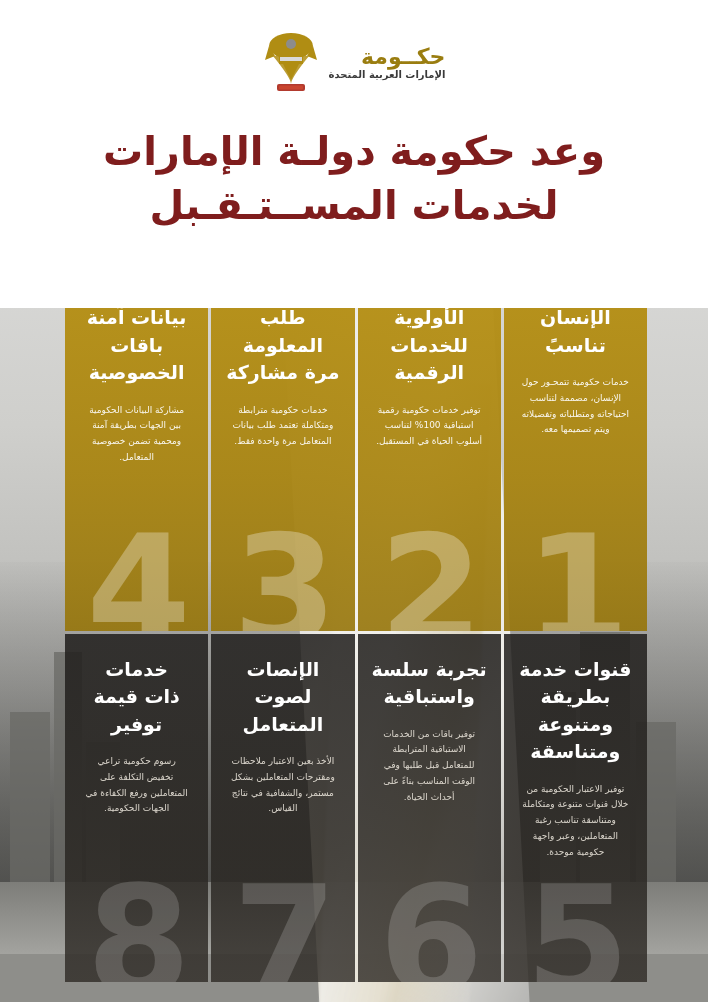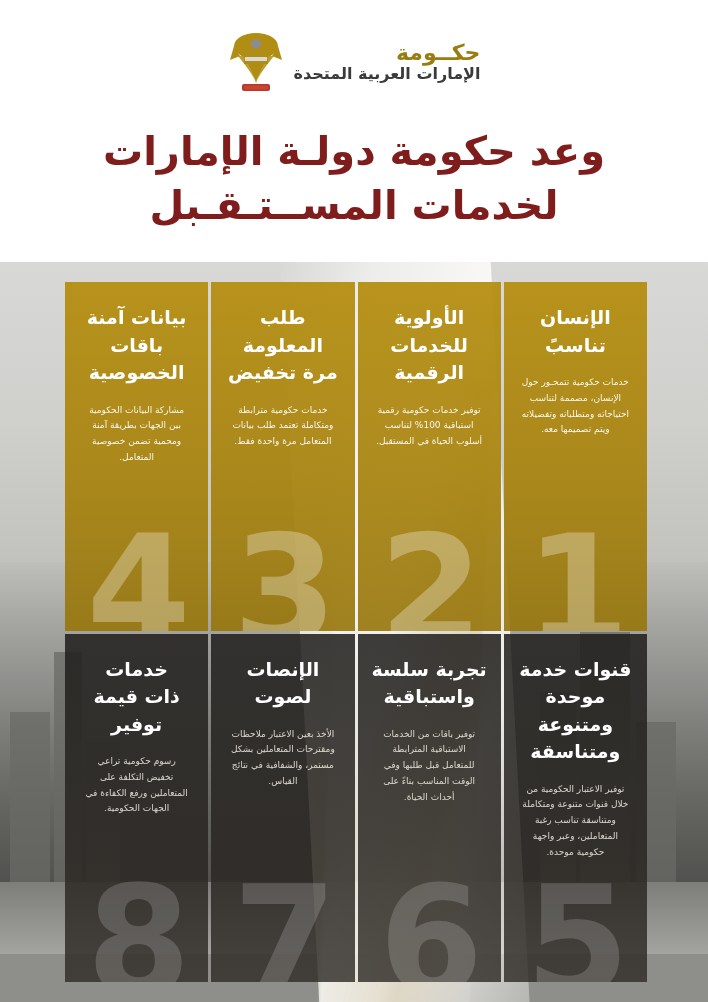--- a/index.html
+++ b/index.html
@@ -12,21 +12,21 @@
   .page {
     position: relative;
     width: 708px; height: 1002px;
     background: #ffffff;
   }
 
   
   .header {
     position: absolute;
     top: 0; left: 0; right: 0;
-    height: 262px;
+    height: 308px;
     background: #ffffff;
     z-index: 5;
   }
   .logo-row {
     display: flex;
     align-items: center;
     justify-content: center;
     gap: 10px;
     padding-top: 26px;
   }
@@ -39,21 +39,21 @@
     text-align: right;
     line-height: 1.15;
   }
   .logo-text .l1 {
     font-size: 22px;
     font-weight: bold;
     color: #9a7d10;
     letter-spacing: 1px;
   }
   .logo-text .l2 {
-    font-size: 16px;
+    font-size: 10px;
     font-weight: bold;
     color: #3a3a3a;
   }
   .title {
     text-align: center;
     margin-top: 26px;
     color: #7f1d1d;
     font-weight: bold;
     font-size: 40px;
     line-height: 1.35;
@@ -250,60 +250,61 @@
         <div>الرقمية</div>
       </div>
       <div class="card-desc">توفير خدمات حكومية رقمية استباقية 100% لتناسب أسلوب الحياة في المستقبل.</div>
       <div class="card-num">2</div>
     </div>
 
     <div class="card gold">
       <div class="card-title">
         <div>طلب</div>
         <div>المعلومة</div>
-        <div>مرة تخفيض</div>
+        <div>مرة مشاركة</div>
       </div>
       <div class="card-desc">خدمات حكومية مترابطة ومتكاملة تعتمد طلب بيانات المتعامل مرة واحدة فقط.</div>
       <div class="card-num">3</div>
     </div>
 
     <div class="card gold">
       <div class="card-title">
         <div>بيانات آمنة</div>
         <div>باقات</div>
         <div>الخصوصية</div>
       </div>
       <div class="card-desc">مشاركة البيانات الحكومية بين الجهات بطريقة آمنة ومحمية تضمن خصوصية المتعامل.</div>
       <div class="card-num">4</div>
     </div>
 
     <div class="card dark">
       <div class="card-title">
         <div>قنوات خدمة</div>
-        <div>موحدة</div>
+        <div>بطريقة</div>
         <div>ومتنوعة</div>
         <div>ومتناسقة</div>
       </div>
       <div class="card-desc">توفير الاعتبار الحكومية من خلال قنوات متنوعة ومتكاملة ومتناسقة تناسب رغبة المتعاملين، وعبر واجهة حكومية موحدة.</div>
       <div class="card-num">5</div>
     </div>
 
     <div class="card dark">
       <div class="card-title">
         <div>تجربة سلسة</div>
         <div>واستباقية</div>
       </div>
       <div class="card-desc">توفير باقات من الخدمات الاستباقية المترابطة للمتعامل قبل طلبها وفي الوقت المناسب بناءً على أحداث الحياة.</div>
       <div class="card-num">6</div>
     </div>
 
     <div class="card dark">
       <div class="card-title">
         <div>الإنصات</div>
         <div>لصوت</div>
+        <div>المتعامل</div>
       </div>
       <div class="card-desc">الأخذ بعين الاعتبار ملاحظات ومقترحات المتعاملين بشكل مستمر، والشفافية في نتائج القياس.</div>
       <div class="card-num">7</div>
     </div>
 
     <div class="card dark">
       <div class="card-title">
         <div>خدمات</div>
         <div>ذات قيمة</div>
         <div>توفير</div>

